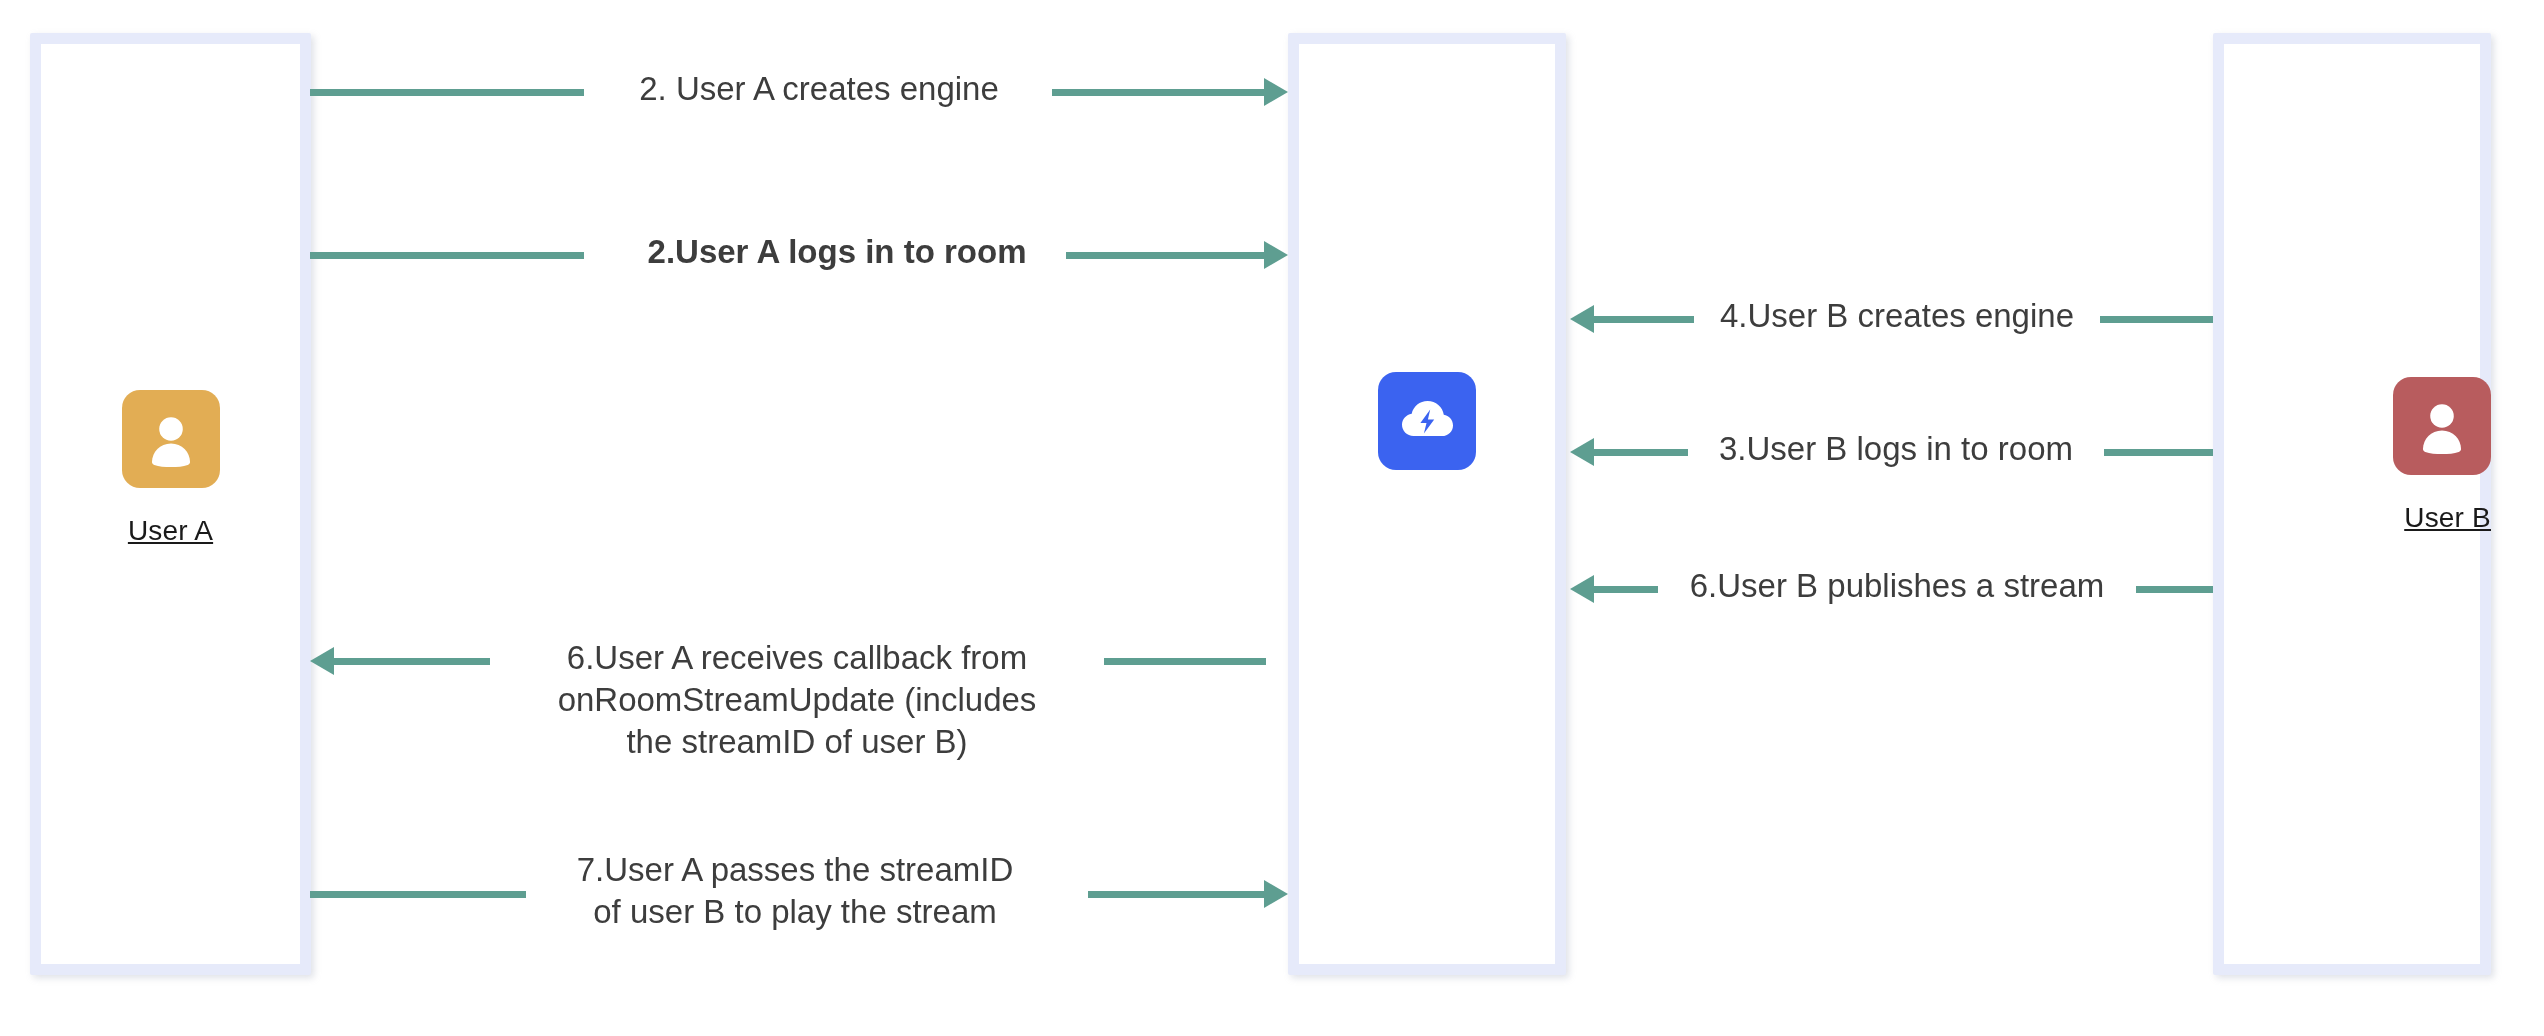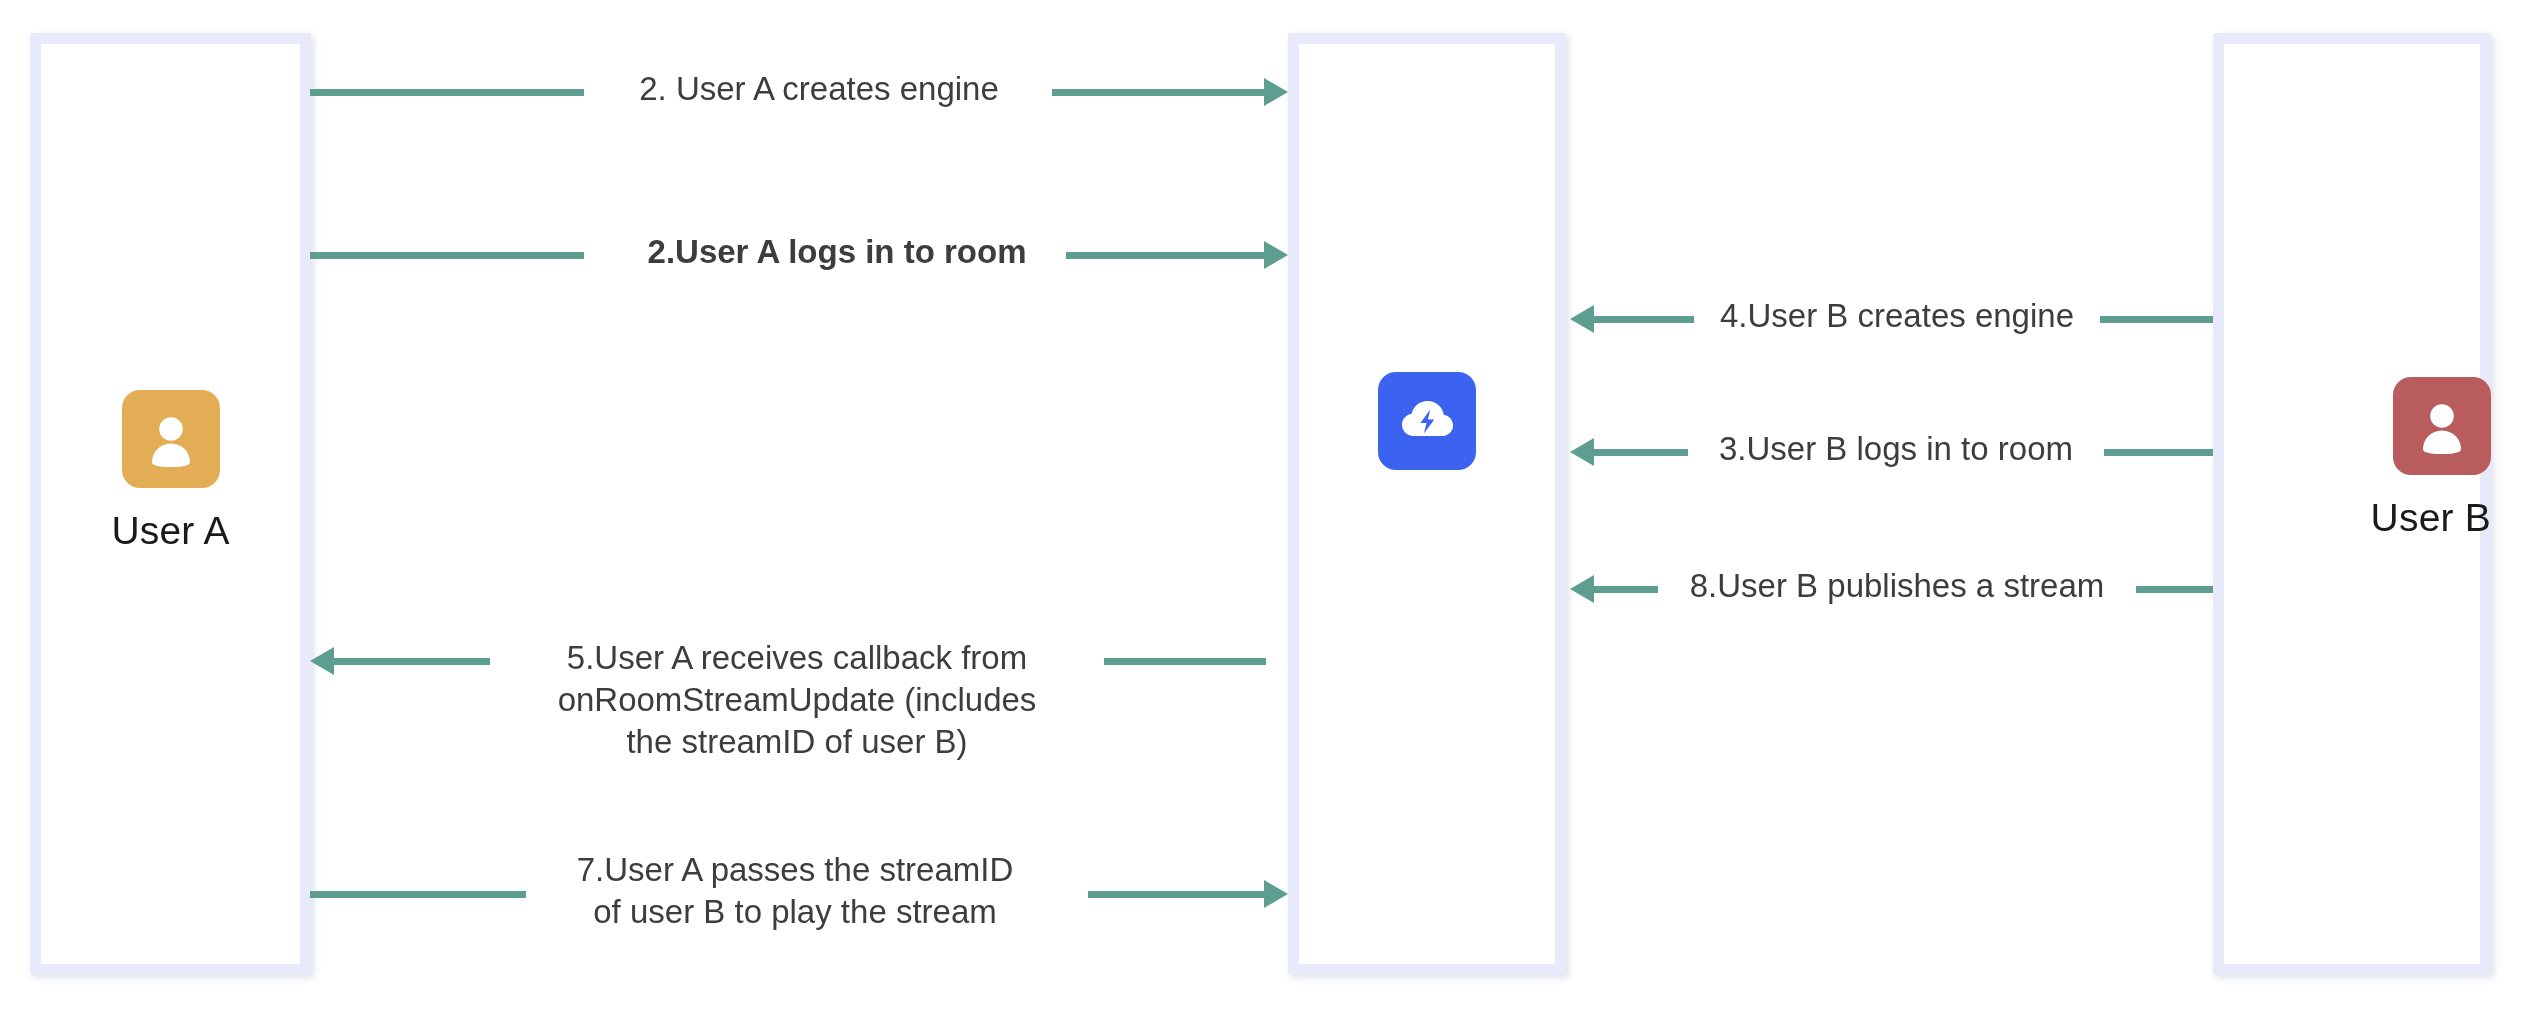--- a/index.html
+++ b/index.html
@@ -52,26 +52,27 @@
     height: 98px;
     border-radius: 18px;
     display: flex;
     align-items: center;
     justify-content: center;
   }
   .avatar svg { display: block; }
 
   .actor-caption {
     margin-top: 20px;
-    font-size: 39px;
+    font-size: 28px;
     line-height: 45px;
     color: #1a1a1a;
     text-align: center;
     letter-spacing: 0.2px;
     white-space: pre-line;
+    text-decoration: underline;
   }
 
   
   .msg {
     position: absolute;
     z-index: 2;
   }
   .msg-label {
     position: absolute;
     text-align: center;
@@ -169,28 +170,28 @@
     <div class="seg" style="left:1594px; top:449px; width:94px;"></div>
     <div class="seg" style="left:2104px; top:449px; width:109px;"></div>
   </div>
   <div class="msg-label" style="left:1688px; top:428px; width:416px;">3.User B logs in to room</div>
 
   <div class="msg">
     <div class="head head-left" style="left:1570px; top:575px;"></div>
     <div class="seg" style="left:1594px; top:586px; width:64px;"></div>
     <div class="seg" style="left:2136px; top:586px; width:77px;"></div>
   </div>
-  <div class="msg-label" style="left:1658px; top:565px; width:478px;">8.User B publishes a stream</div>
+  <div class="msg-label" style="left:1658px; top:565px; width:478px;">6.User B publishes a stream</div>
 
   <div class="msg">
     <div class="head head-left" style="left:310px;  top:647px;"></div>
     <div class="seg" style="left:334px;  top:658px; width:156px;"></div>
     <div class="seg" style="left:1104px; top:658px; width:162px;"></div>
   </div>
-  <div class="msg-label" style="left:490px; top:637px; width:614px;">5.User A receives callback from
+  <div class="msg-label" style="left:490px; top:637px; width:614px;">6.User A receives callback from
 onRoomStreamUpdate (includes
 the streamID of user B)</div>
 
   <div class="msg">
     <div class="seg" style="left:310px;  top:891px; width:216px;"></div>
     <div class="head head-right" style="left:1264px; top:880px;"></div>
     <div class="seg" style="left:1088px; top:891px; width:178px;"></div>
   </div>
   <div class="msg-label" style="left:514px; top:849px; width:562px;">7.User A passes the streamID
 of user B to play the stream</div>

